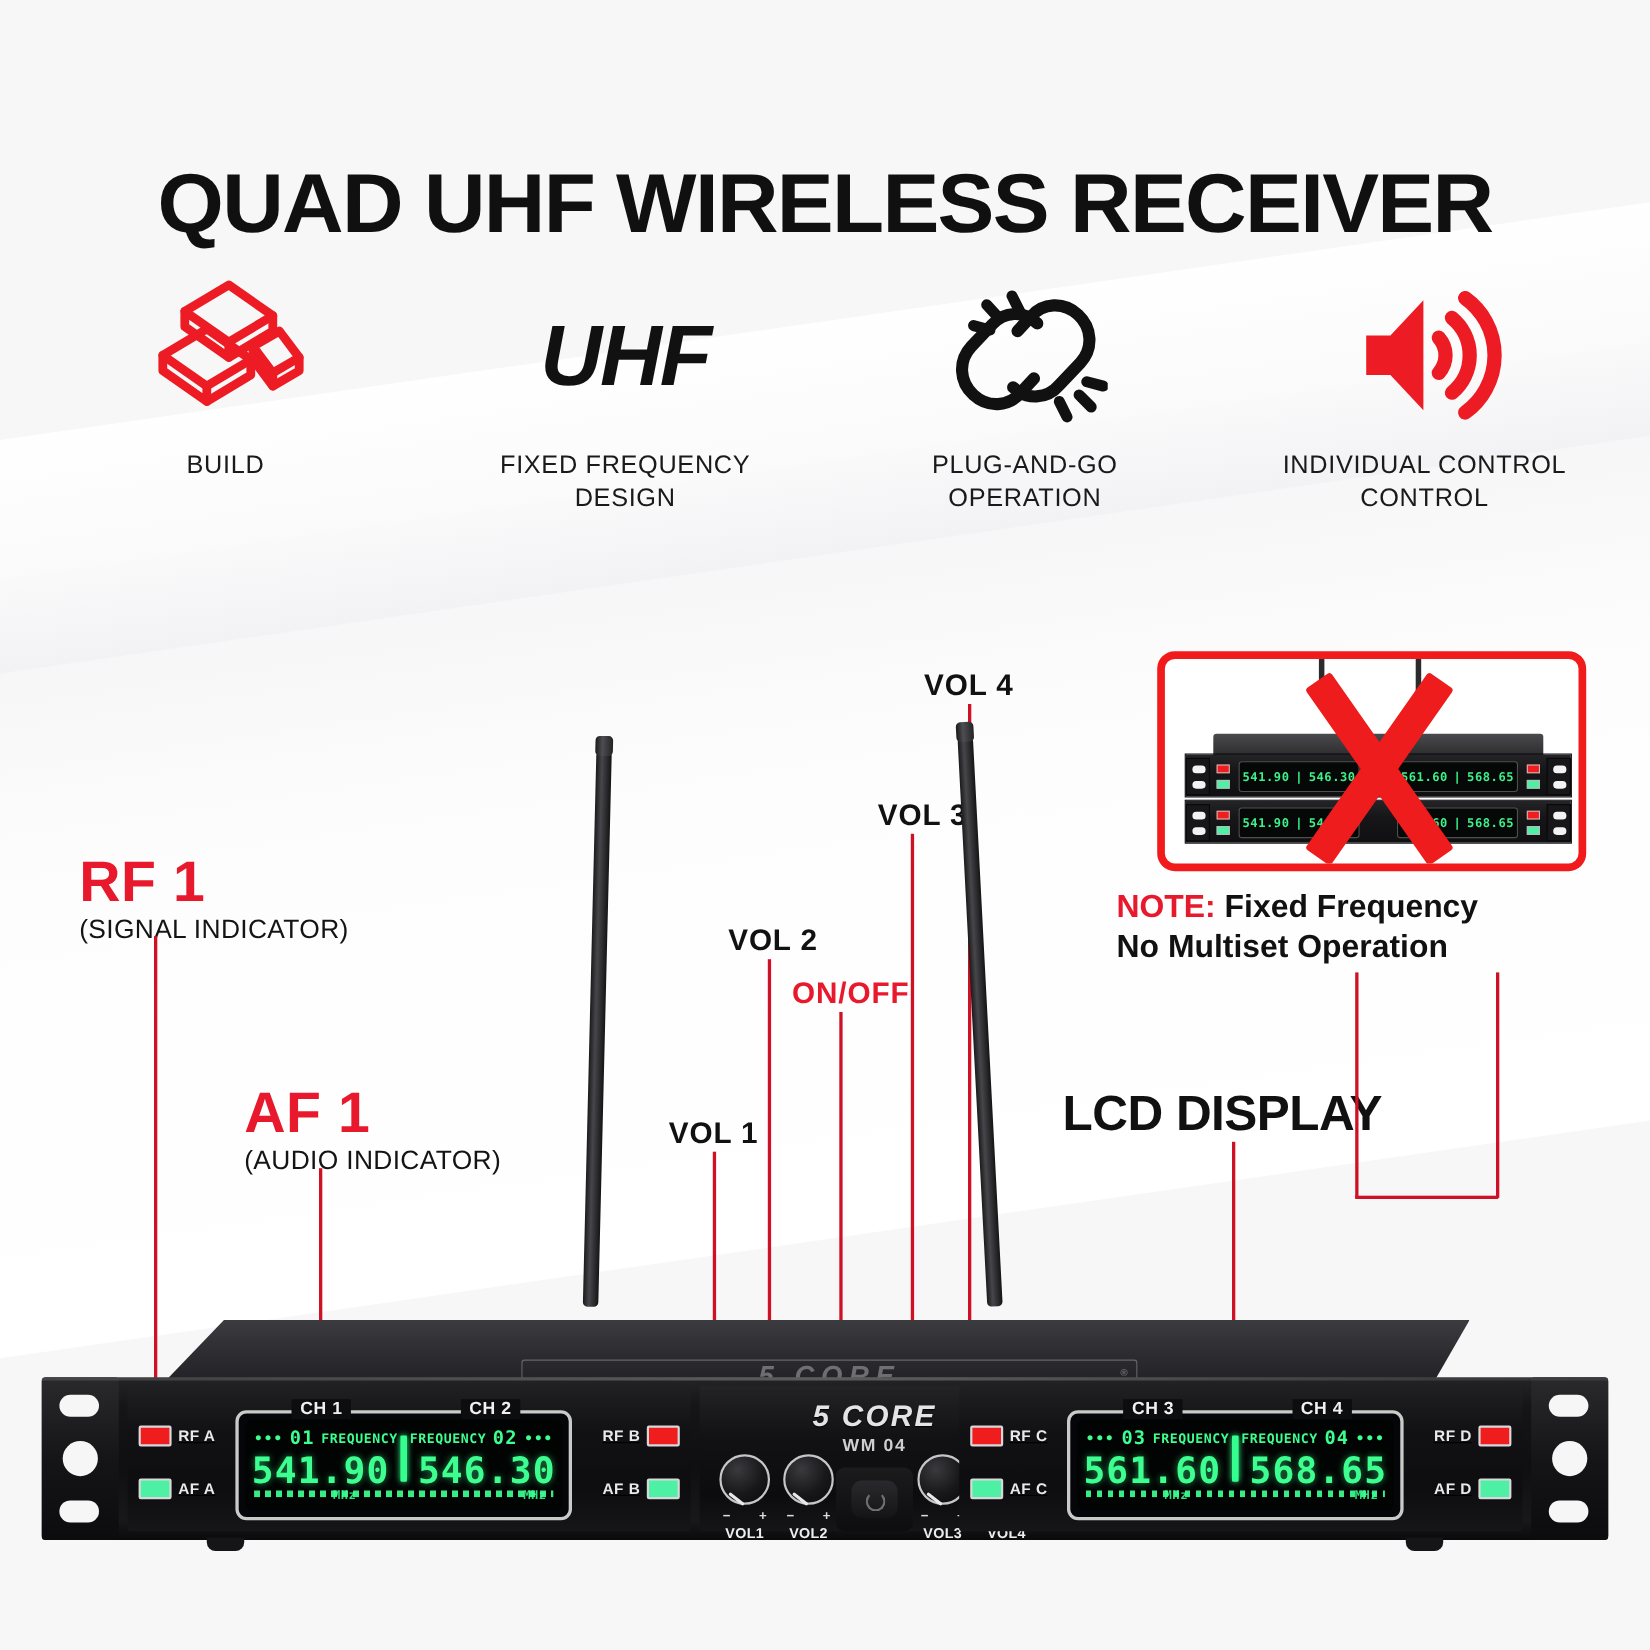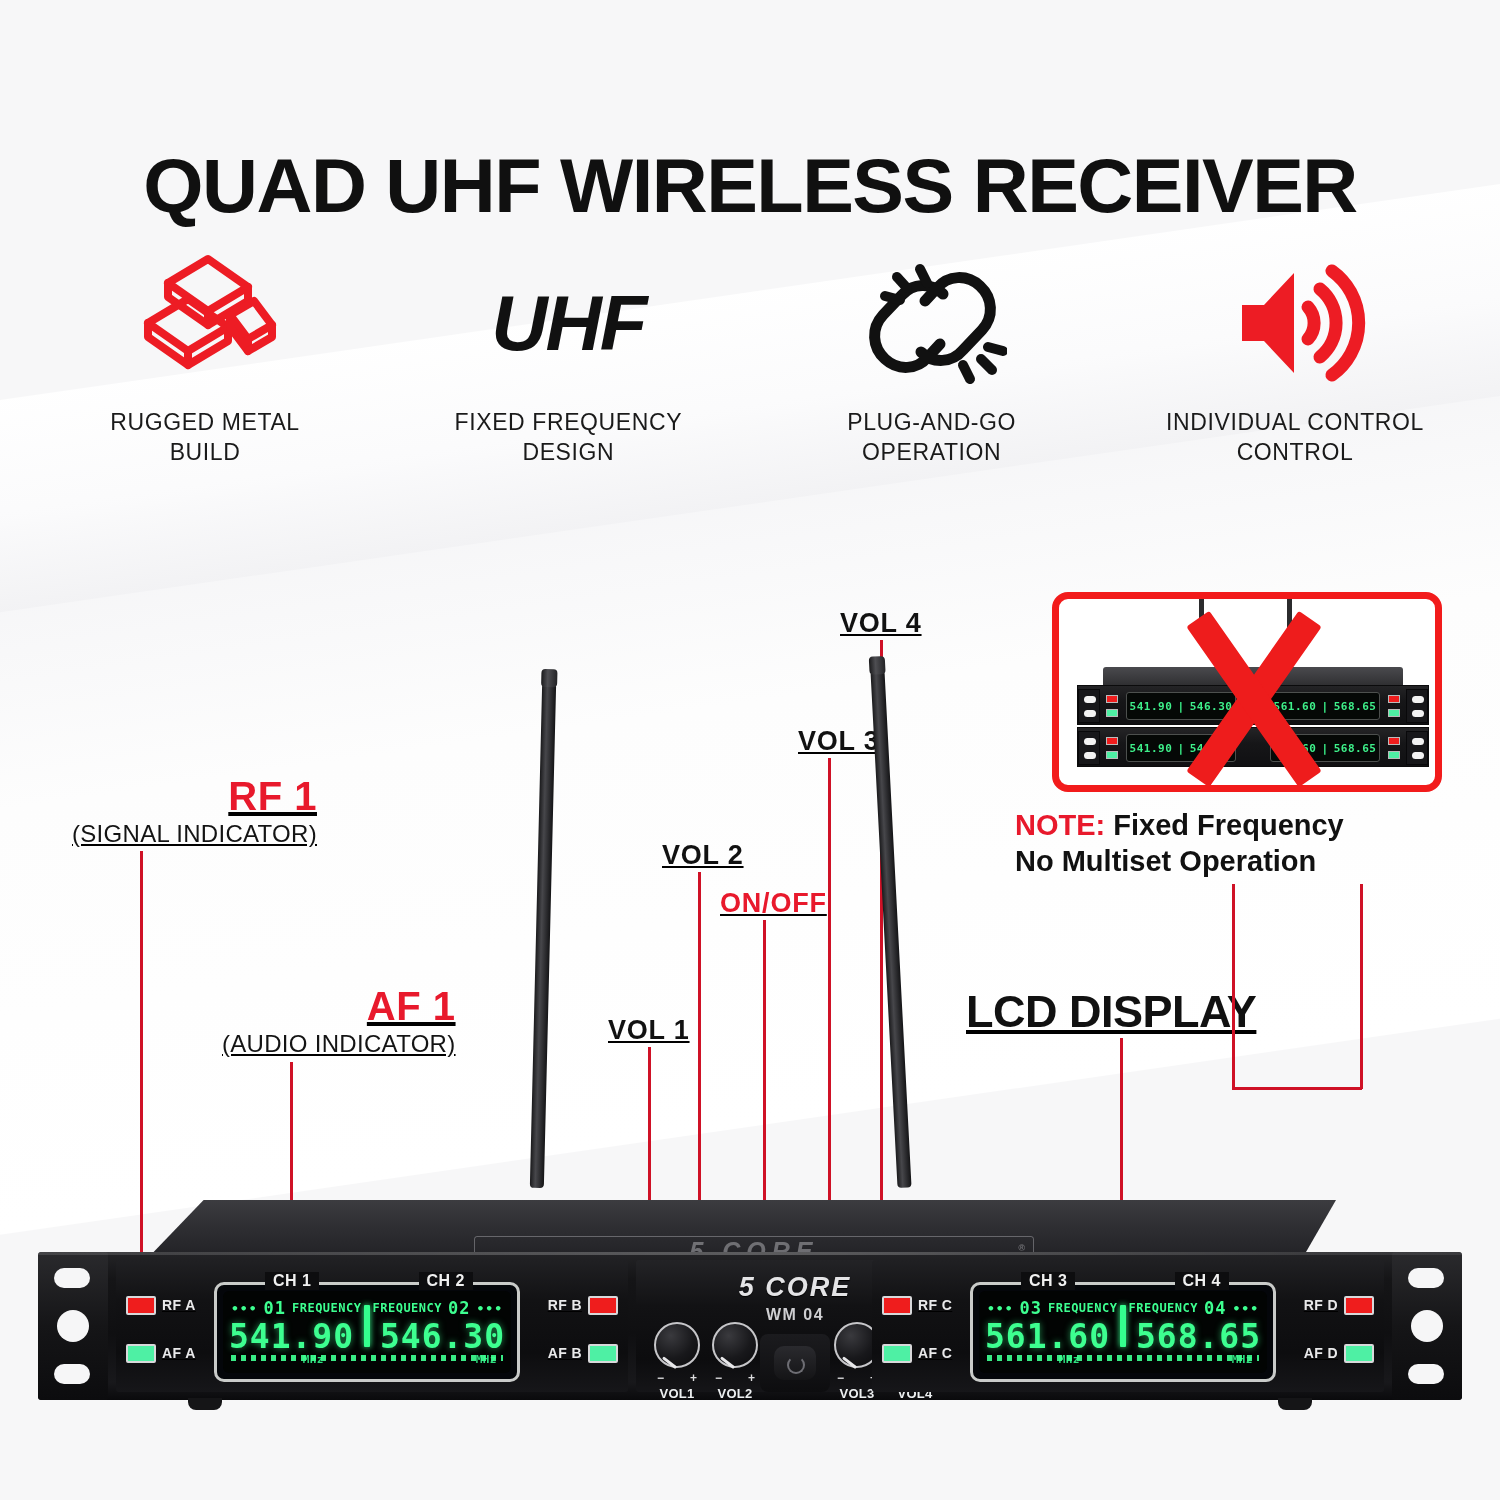--- a/index.html
+++ b/index.html
@@ -57,25 +57,24 @@
     font-size: 23px; font-weight: 500; letter-spacing: .6px;
     color: #1a1a1a; line-height: 1.3;
   }
   .uhf-text {
     font-size: 78px; font-weight: 700; font-style: italic;
     letter-spacing: -2px; color: #111;
     font-family: "Liberation Sans", sans-serif;
   }
 
   
-  .callout { position: absolute; text-decoration: underline; }
+  .callout { position: absolute; }
   .callout .big {
-    font-size: 40px; font-weight: 700; color: #e8192c; letter-spacing: .5px;
+    font-size: 52px; font-weight: 700; color: #e8192c; letter-spacing: .5px;
     line-height: 1.0;
-    text-align: right;
   }
   .callout .sub {
     font-size: 24px; font-weight: 400; color: #141414; letter-spacing: .3px;
     margin-top: 4px;
   }
   .callout .blk {
     font-size: 27px; font-weight: 700; color: #111; letter-spacing: .8px;
   }
   .callout .red {
     font-size: 27px; font-weight: 700; color: #e8192c; letter-spacing: .8px;
@@ -358,21 +357,20 @@
             <path d="M18 70 L58 46 L98 74 L58 98 Z"></path>
             <path d="M18 70 L18 84 L58 112 L58 98"></path>
             <path d="M98 74 L98 88 L58 112"></path>
             <path d="M100 62 L124 48 L142 72 L118 86 Z"></path>
             <path d="M100 62 L100 74 L118 98 L118 86"></path>
             <path d="M142 72 L142 84 L118 98"></path>
           </g>
         </svg>
       </div>
       <div class="flabel">
-        <div>RUGGED METAL</div>
         <div>BUILD</div>
       </div>
     </div>
 
     <div class="feature">
       <div class="icon-wrap">
         <span class="uhf-text">UHF</span>
       </div>
       <div class="flabel">
         <div>FIXED FREQUENCY</div>

